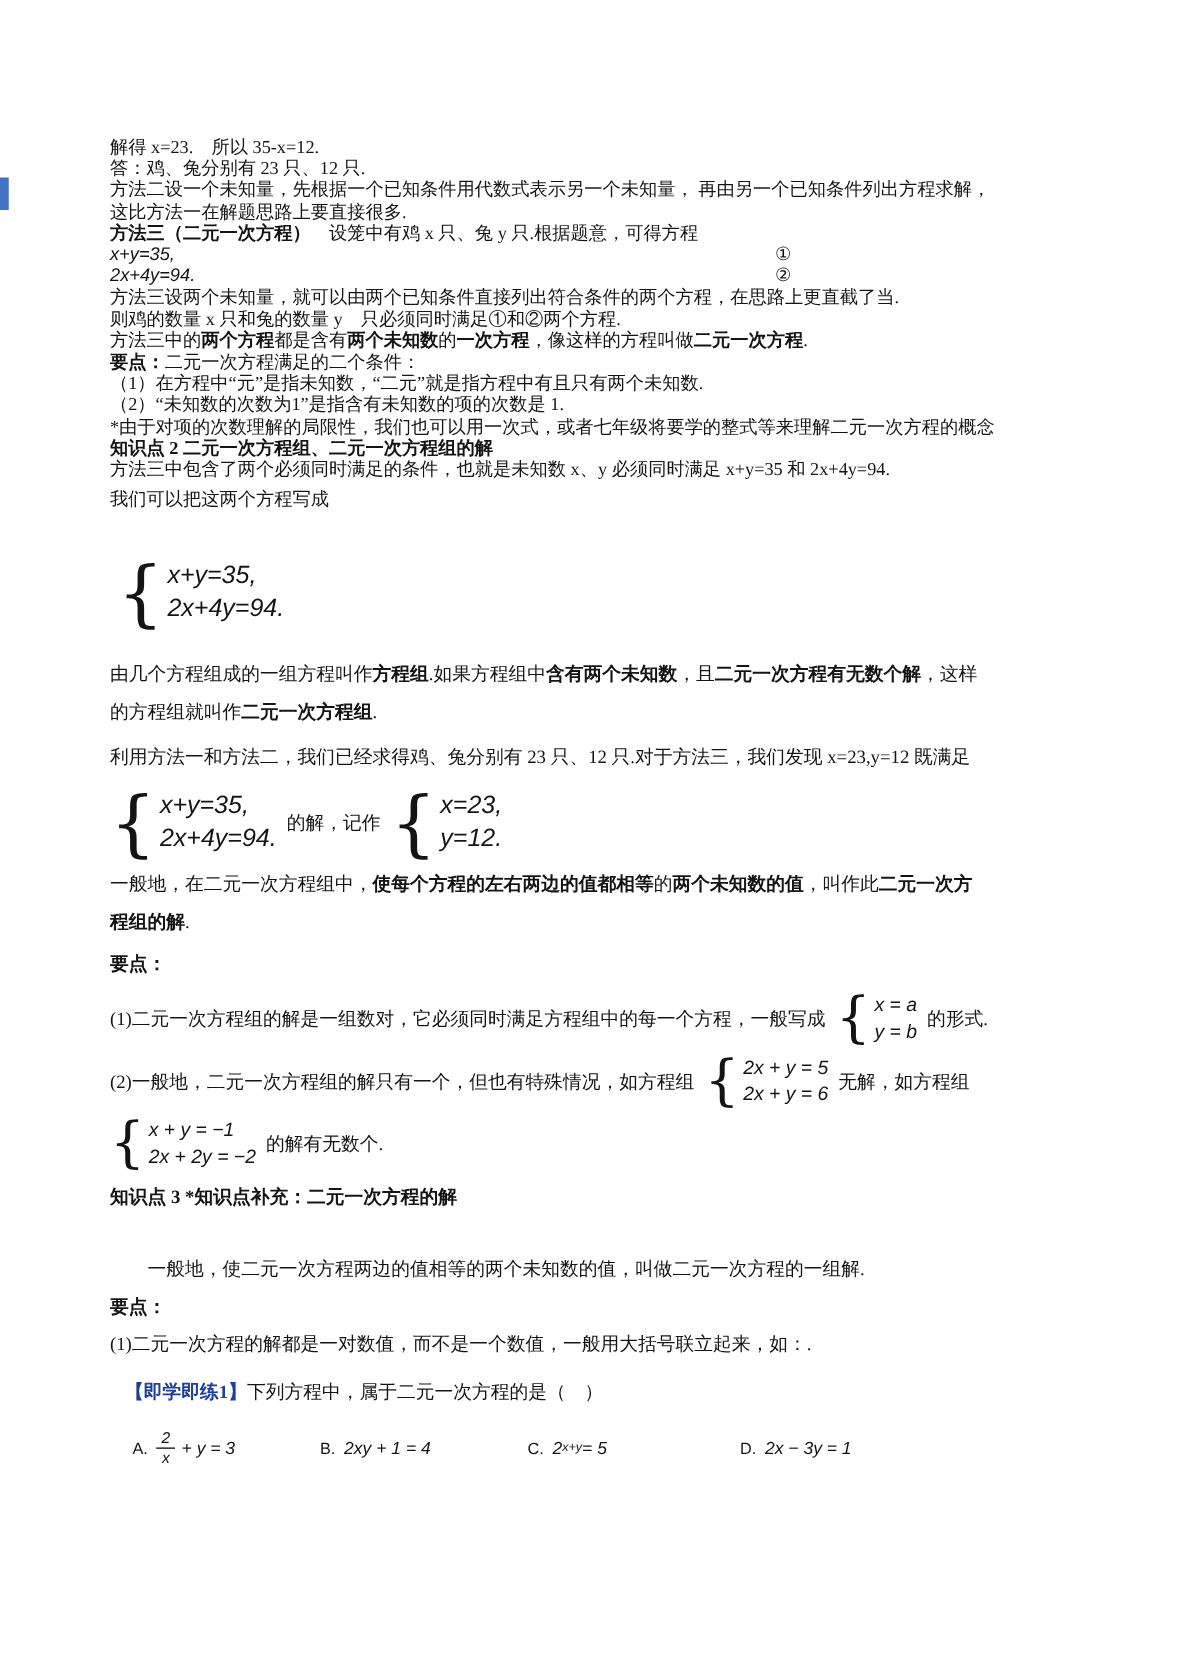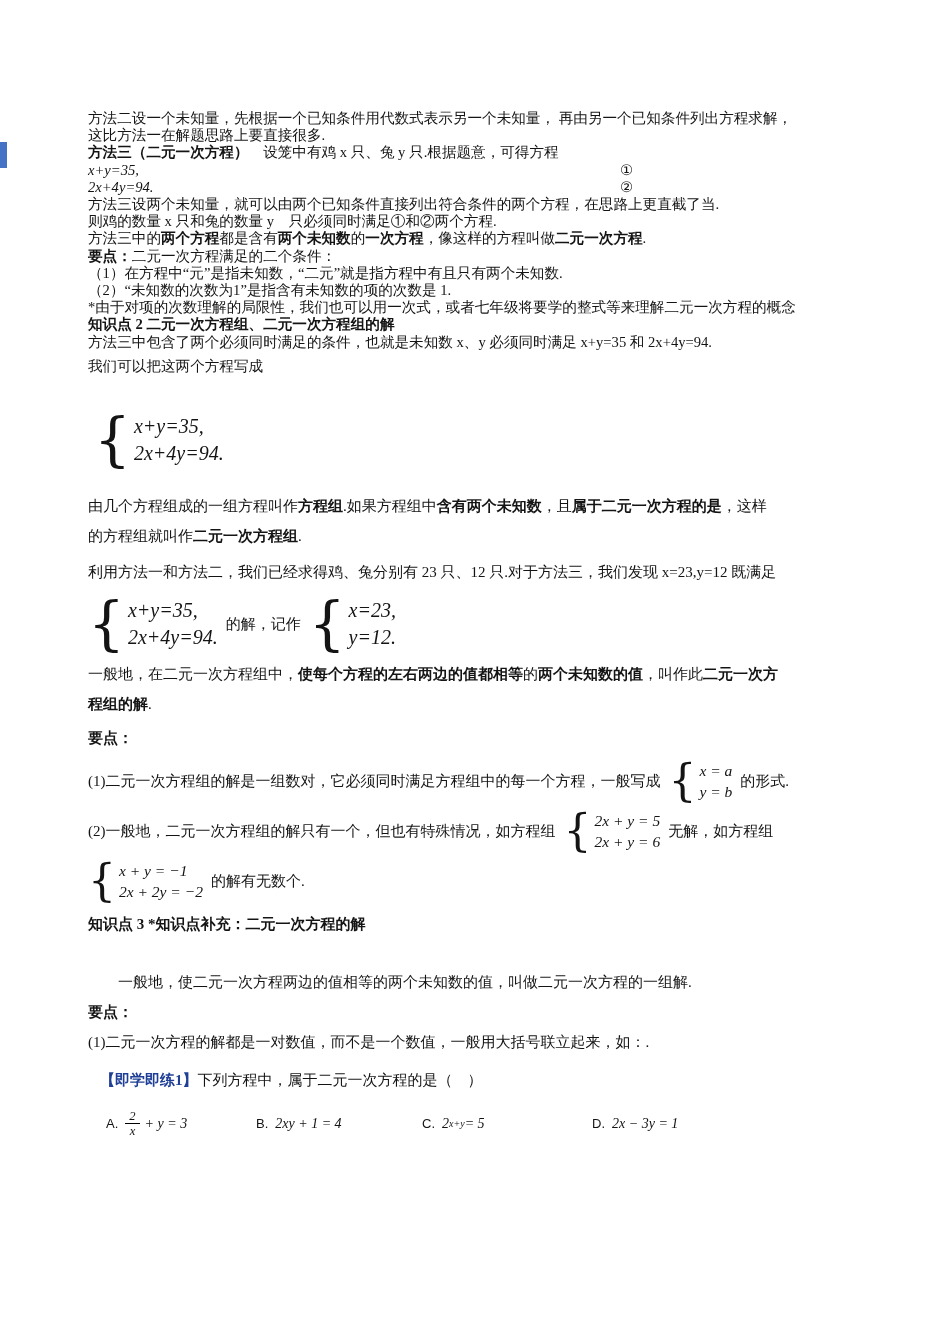--- a/index.html
+++ b/index.html
@@ -15,21 +15,21 @@
   .w { font-size:15px;   line-height:30px;  white-space:nowrap; }
   b, .h { font-weight:700; }
   .gap-top { margin-top:7px; }
   .mt4 { margin-top:4px; }
   .mt6 { margin-top:6px; }
   .mt8 { margin-top:8px; }
   .indent { text-indent:2em;margin-top:28px; }
   .rel { position:relative; }
   .circ { position:absolute; left:532px; top:0; }
   .blue-b { color:var(--accent-blue,#1f3f97); font-weight:700;margin-left:12px; }
-  .math { font-style:italic; font-family:Liberation Serif, serif; }
+  .math { font-style:italic; font-family:Liberation Sans, sans-serif; }
 
   .sys { display:inline-flex; align-items:center; }
   .sys .brace { font-family:"DejaVu Serif",serif; font-weight:400; line-height:1; margin-right:3px; }
   .sys-lines { display:flex; flex-direction:column; }
   .sys-lg .brace { font-size:58px; }
   .sys-lg .sys-lines span { font-size:20px; line-height:27px; }
   .sys-sm .brace { font-size:44px; }
   .sys-sm .sys-lines span { font-size:15.5px; line-height:21px; }
 
   .eq-display { display:flex; align-items:center; margin:36px 0 22px 6px; }
@@ -45,20 +45,22 @@
   .frac-num { border-bottom:1px solid #000; padding:0 4px; }
   sup.math { font-size:10px; }
 </style>
 </head>
 <body>
 
 <div class="page">
   <div class="margin-marker"></div>
   <div class="content">
 
+    <p class="t"><span>解得 x=23.　所以 35-x=12.</span></p>
+    <p class="t"><span>答：鸡、兔分别有 23 只、12 只.</span></p>
     <p class="t"><span>方法二设一个未知量，先根据一个已知条件用代数式表示另一个未知量， 再由另一个已知条件列出方程求解，</span></p>
     <p class="t"><span>这比方法一在解题思路上要直接很多.</span></p>
     <p class="t"><b>方法三（二元一次方程）</b><span>　设笼中有鸡 x 只、兔 y 只.根据题意，可得方程</span></p>
     <p class="t rel"><span class="math">x+y=35,</span><span class="circ">①</span></p>
     <p class="t rel"><span class="math">2x+4y=94.</span><span class="circ">②</span></p>
     <p class="t"><span>方法三设两个未知量，就可以由两个已知条件直接列出符合条件的两个方程，在思路上更直截了当.</span></p>
     <p class="t"><span>则鸡的数量 x 只和兔的数量 y　只必须同时满足①和②两个方程.</span></p>
     <p class="t"><span>方法三中的</span><b>两个方程</b><span>都是含有</span><b>两个未知数</b><span>的</span><b>一次方程</b><span>，像这样的方程叫做</span><b>二元一次方程</b><span>.</span></p>
     <p class="t"><b>要点：</b><span>二元一次方程满足的二个条件：</span></p>
     <p class="t"><span>（1）在方程中“元”是指未知数，“二元”就是指方程中有且只有两个未知数.</span></p>
@@ -71,21 +73,21 @@
     <div class="eq-display">
       <span class="sys sys-lg">
         <span class="brace">{</span>
         <span class="sys-lines">
           <span class="math">x+y=35,</span>
           <span class="math">2x+4y=94.</span>
         </span>
       </span>
     </div>
 
-    <p class="w"><span>由几个方程组成的一组方程叫作</span><b>方程组</b><span>.如果方程组中</span><b>含有两个未知数</b><span>，且</span><b>属于二元一次方程的是</b><span>，这样</span></p>
+    <p class="w"><span>由几个方程组成的一组方程叫作</span><b>方程组</b><span>.如果方程组中</span><b>含有两个未知数</b><span>，且</span><b>二元一次方程有无数个解</b><span>，这样</span></p>
     <p class="w"><span>的方程组就叫作</span><b>二元一次方程组</b><span>.</span></p>
     <p class="w mt6"><span>利用方法一和方法二，我们已经求得鸡、兔分别有 23 只、12 只.对于方法三，我们发现 x=23,y=12 既满足</span></p>
 
     <div class="row eq-row">
       <span class="sys sys-lg">
         <span class="brace">{</span>
         <span class="sys-lines">
           <span class="math">x+y=35,</span>
           <span class="math">2x+4y=94.</span>
         </span>

